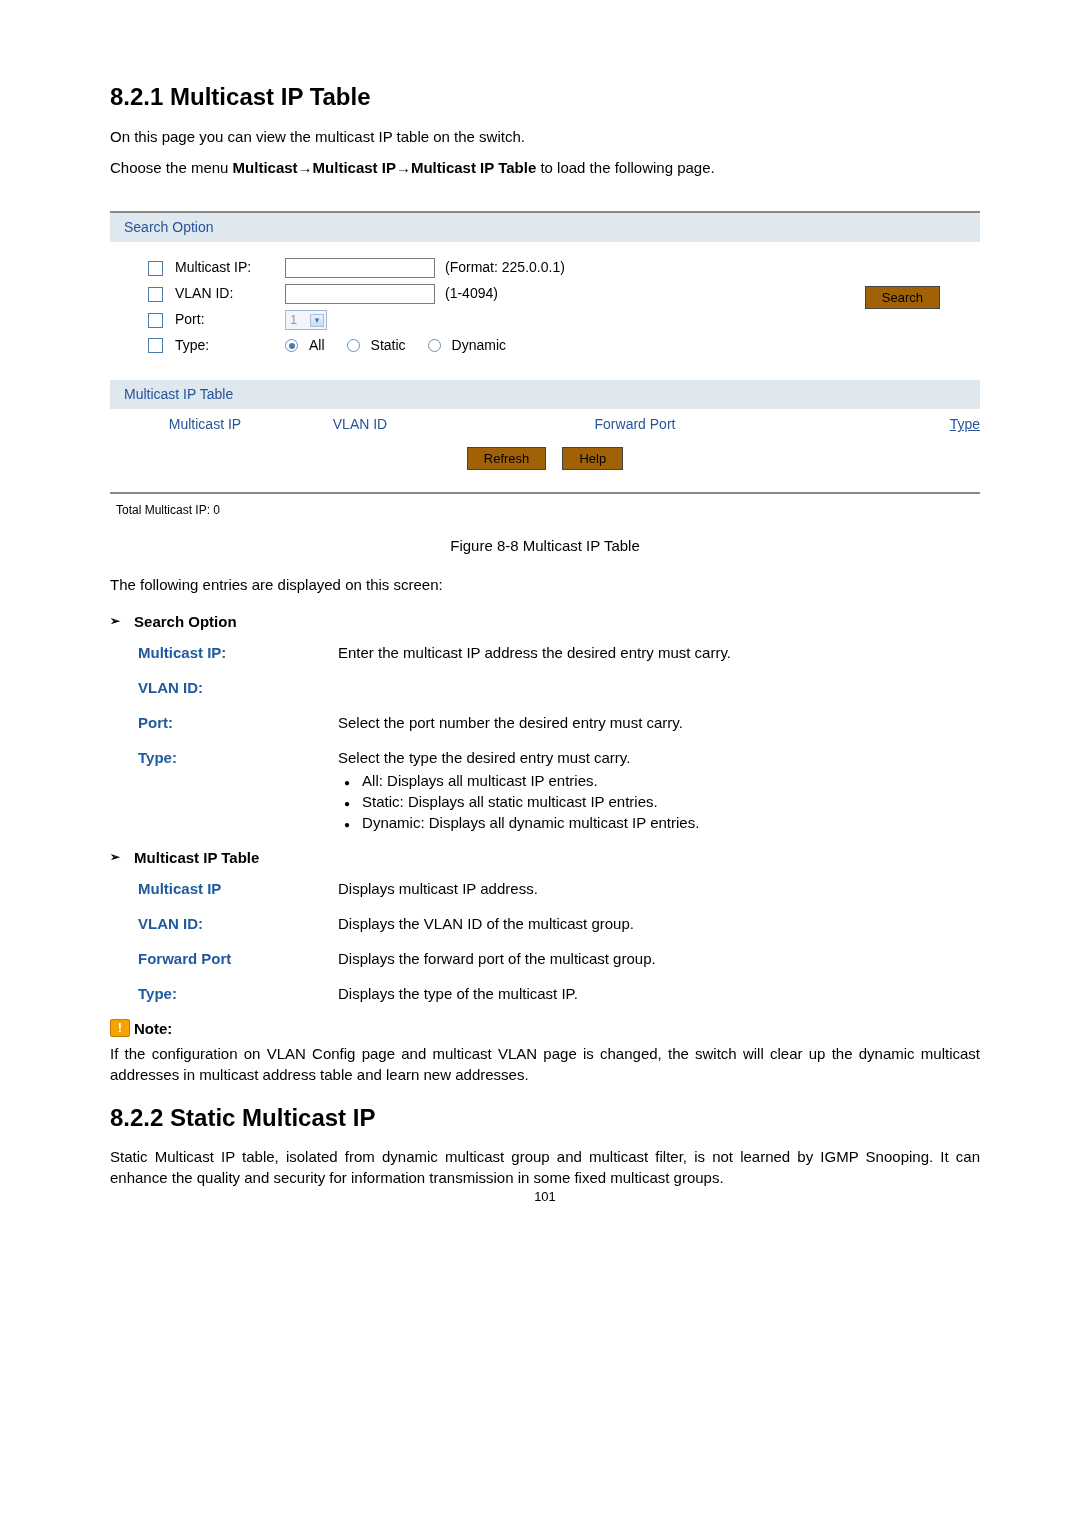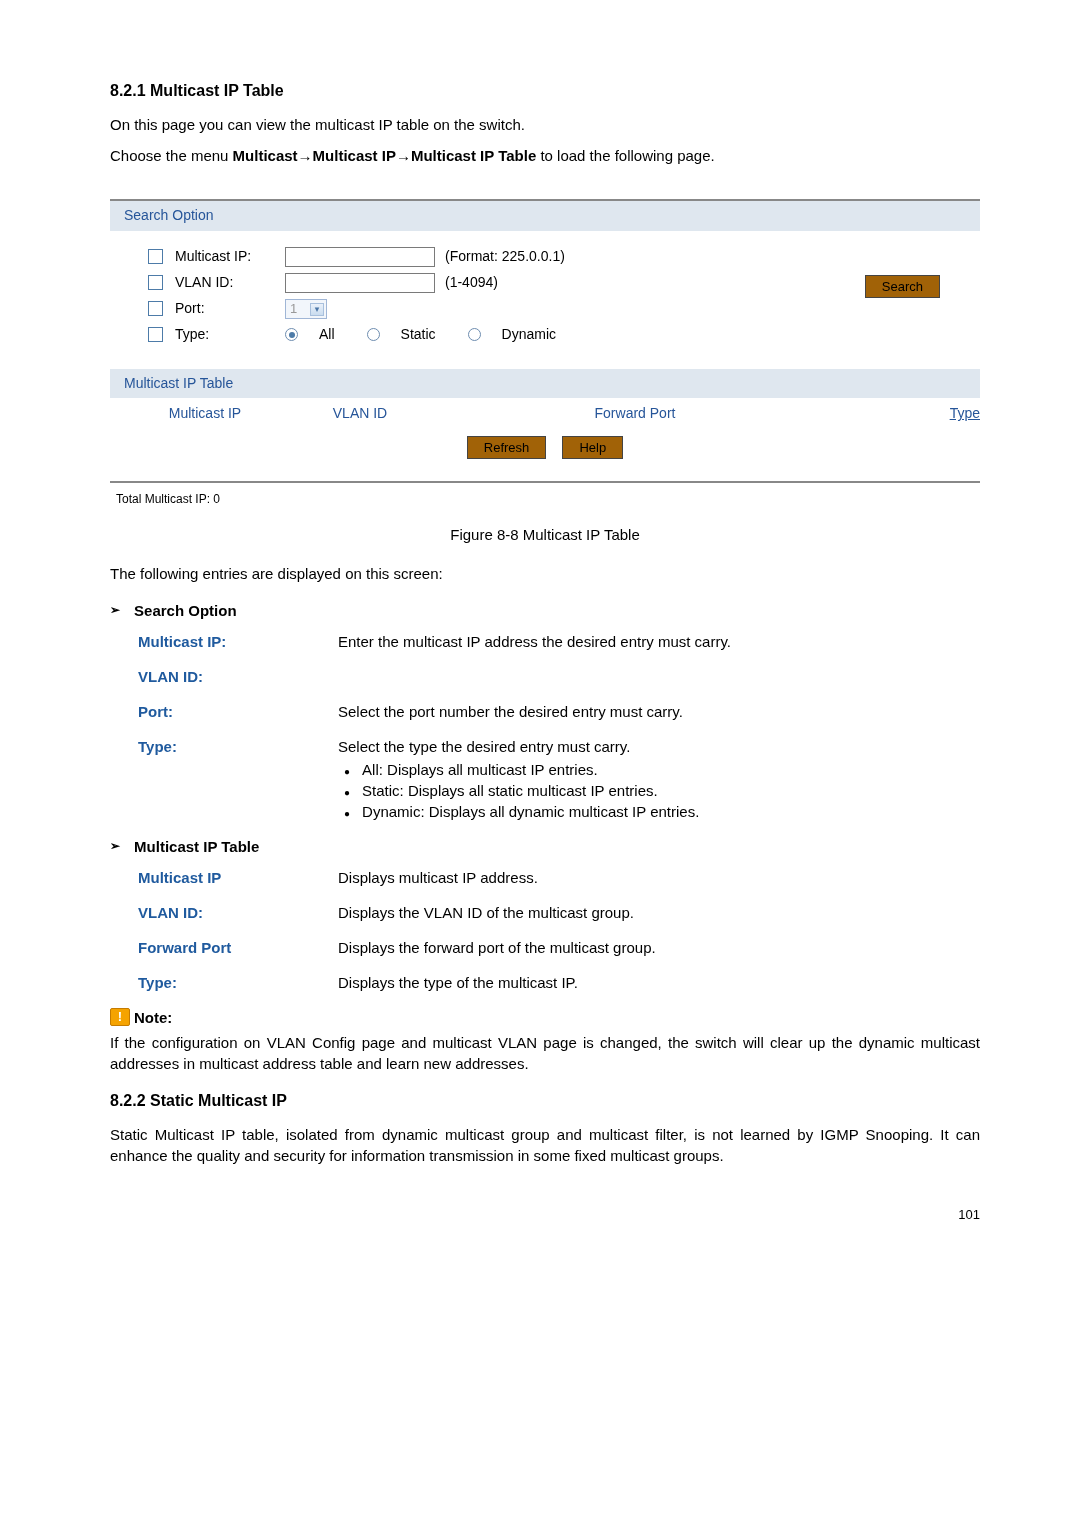--- a/index.html
+++ b/index.html
@@ -6,21 +6,21 @@
   body {
     font-family: Arial, sans-serif;
     font-size: 15px;
     color: #000;
     background: #fff;
     padding: 80px 100px 40px 110px;
     width: 1080px;
     line-height: 1.4;
   }
   h2 {
-    font-size: 16px;
+    font-size: 24px;
     font-weight: bold;
     margin-bottom: 12px;
   }
   .intro { margin-bottom: 10px; }
   .menu-choice { margin-bottom: 33px; }
   .figure-box {
     border-top: 2px solid #888;
     border-bottom: 2px solid #888;
     background: #fff;
     margin: 10px 0 8px 0;
@@ -79,21 +79,21 @@
   .hint { color: #000; font-size: 14px; }
   .radio {
     width: 13px; height: 13px; border: 1.5px solid #6e8db0; border-radius: 50%;
     display: inline-flex; align-items:center; justify-content:center;
     margin: 0 5px 0 0;
     vertical-align: middle;
   }
   .radio.sel::after {
     content:""; width:6px; height:6px; background:#4d7ba8; border-radius:50%;
   }
-  .radio-grp { display:flex; align-items:center; gap:16px; }
+  .radio-grp { display:flex; align-items:center; gap:6px; }
   .radio-grp .rlabel { margin-right: 16px; font-size: 14px; }
   .search-btn-col {
     position: absolute;
     right: 40px;
     top: 44px;
   }
   .search-wrap { position: relative; }
   .btn {
     font-family: inherit;
     font-size: 13px;
@@ -146,21 +146,21 @@
   }
   .note-icon {
     width: 20px; height: 18px; background: #f5a300;
     border: 1px solid #c57b00;
     display:inline-flex; align-items:center; justify-content:center;
     color:#fff; font-weight:bold; font-size:13px; margin-right:4px;
     border-radius: 2px;
   }
   .note-body { text-align: justify; margin-bottom: 16px; }
   .just { text-align: justify; }
-  .page-num { text-align:right; margin-top: 40px; font-size: 13px; }
+  .page-num { text-align:center; font-size: 13px; }
 </style>
 </head>
 <body>
 
 <h2>8.2.1 Multicast IP Table</h2>
 <p class="intro">On this page you can view the multicast IP table on the switch.</p>
 <p class="menu-choice">
   <span>Choose the menu </span><b>Multicast→Multicast IP→Multicast IP Table</b><span> to load the following page.</span>
 </p>
 

